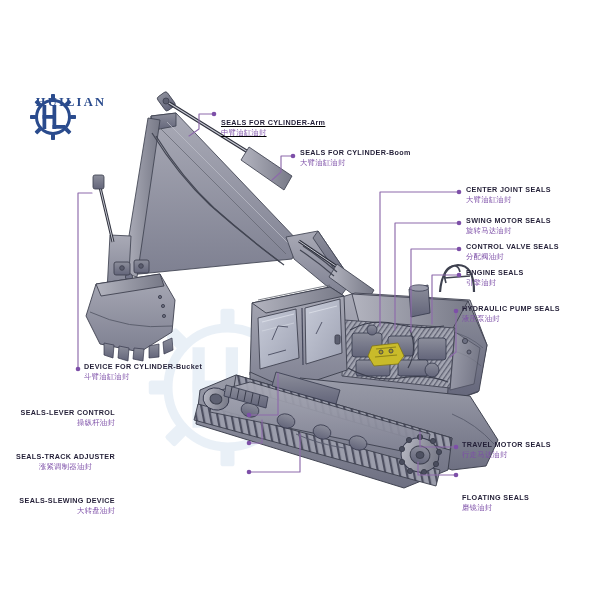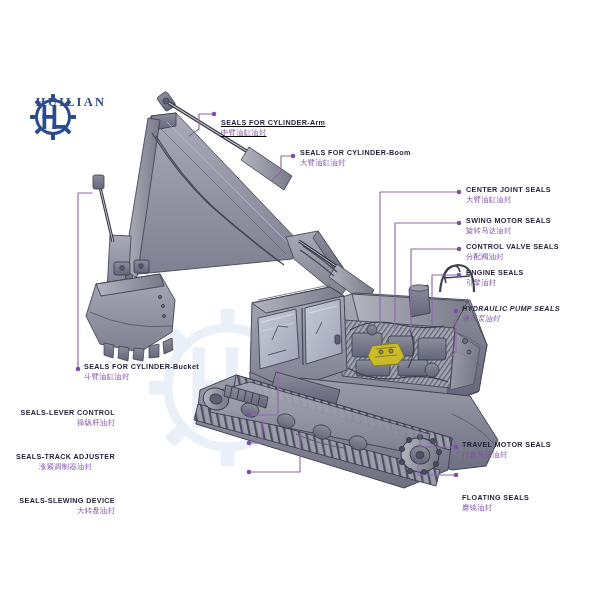--- a/index.html
+++ b/index.html
@@ -378,26 +378,26 @@
         <div class="cn">旋转马达油封</div>
       </div>
       <div class="lbl" style="left: 466px; top: 242px;">
         <div class="en">CONTROL VALVE SEALS</div>
         <div class="cn">分配阀油封</div>
       </div>
       <div class="lbl" style="left: 466px; top: 268px;">
         <div class="en">ENGINE SEALS</div>
         <div class="cn">引擎油封</div>
       </div>
-      <div class="lbl" style="left: 462px; top: 304px; font-style: italic;">
+      <div class="lbl" style="left: 462px; top: 304px;">
         <div class="en">HYDRAULIC PUMP SEALS</div>
         <div class="cn">液压泵油封</div>
       </div>
       <div class="lbl" style="left: 84px; top: 362px;">
-        <div class="en">SEALS FOR CYLINDER-Bucket</div>
+        <div class="en">DEVICE FOR CYLINDER-Bucket</div>
         <div class="cn">斗臂油缸油封</div>
       </div>
       <div class="lbl right" style="right: 485px; top: 408px;">
         <div class="en">SEALS-LEVER CONTROL</div>
         <div class="cn">操纵杆油封</div>
       </div>
       <div class="lbl right" style="right: 485px; top: 452px; text-align: center;">
         <div class="en">SEALS-TRACK ADJUSTER</div>
         <div class="cn">涨紧调制器油封</div>
       </div>

